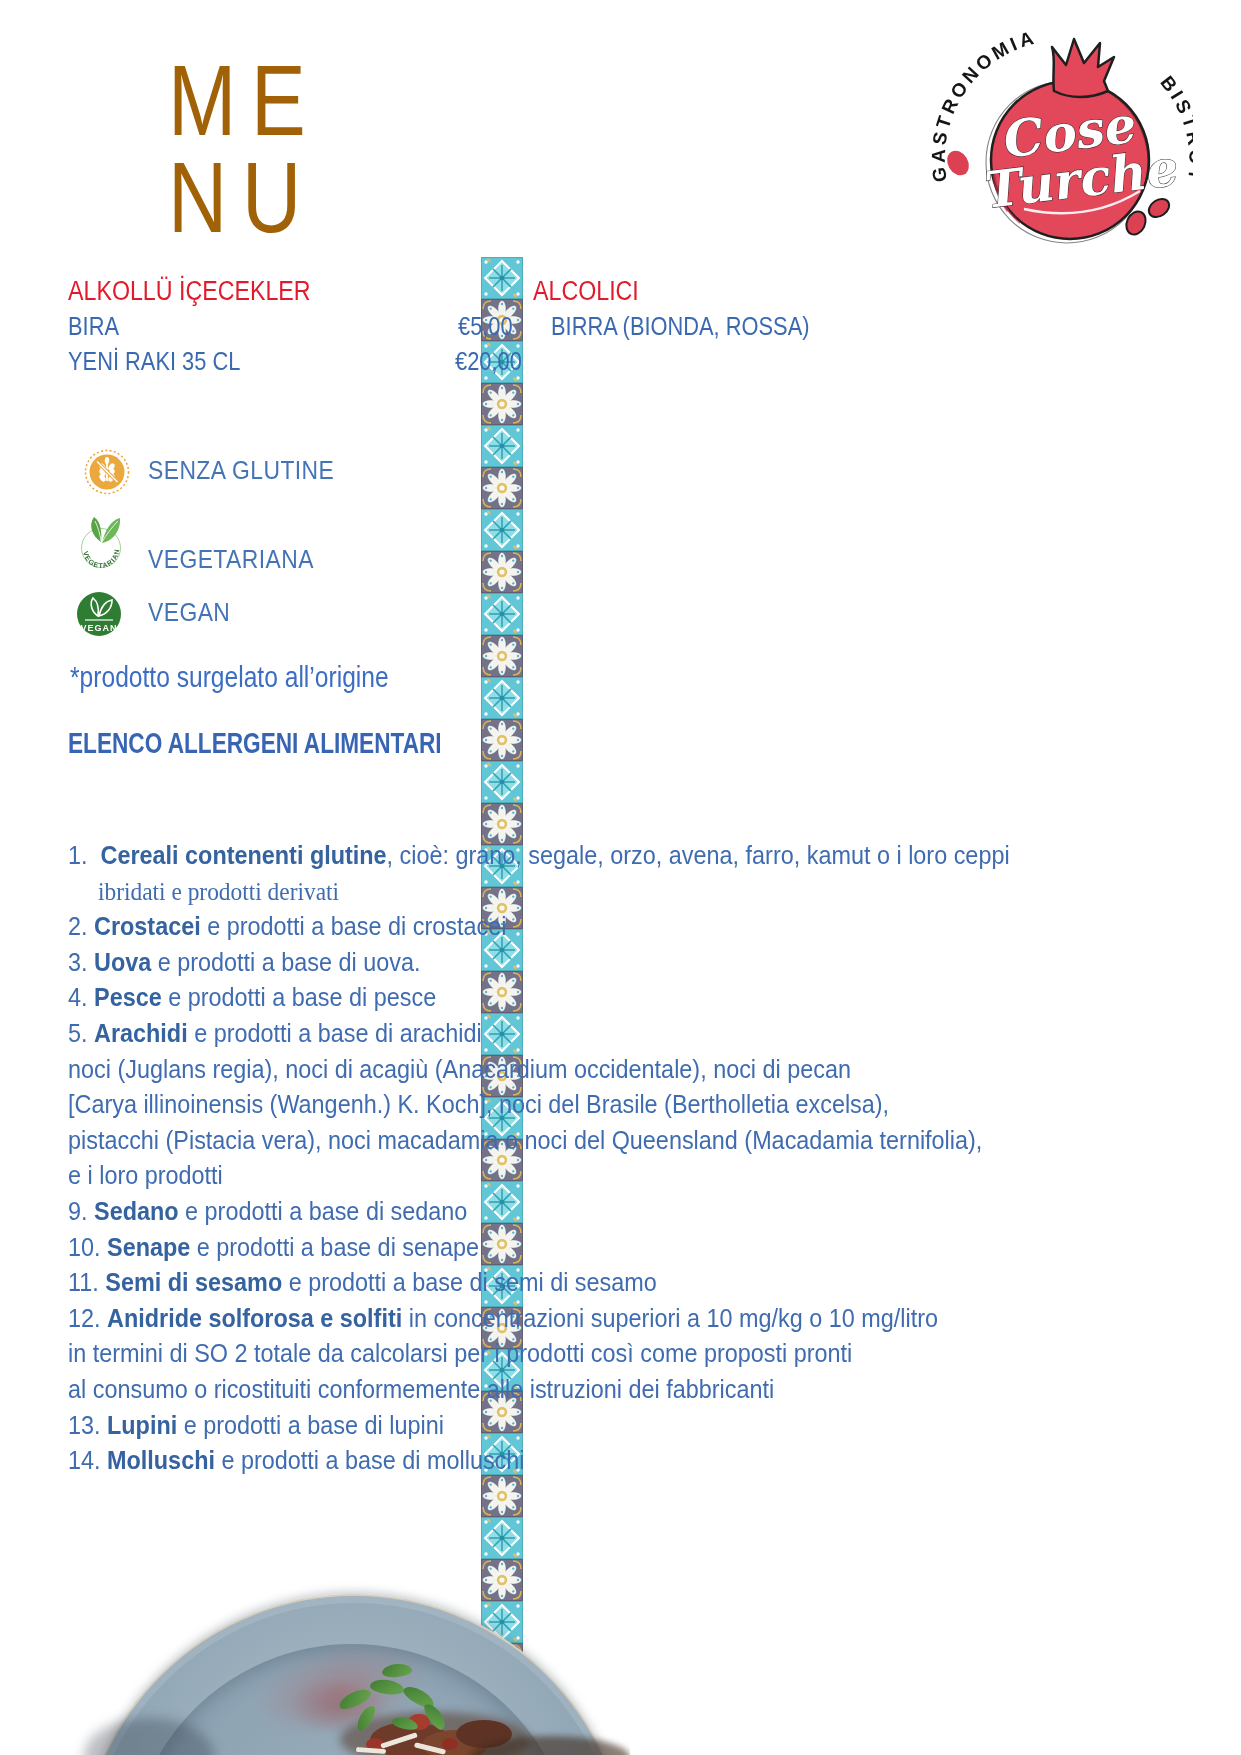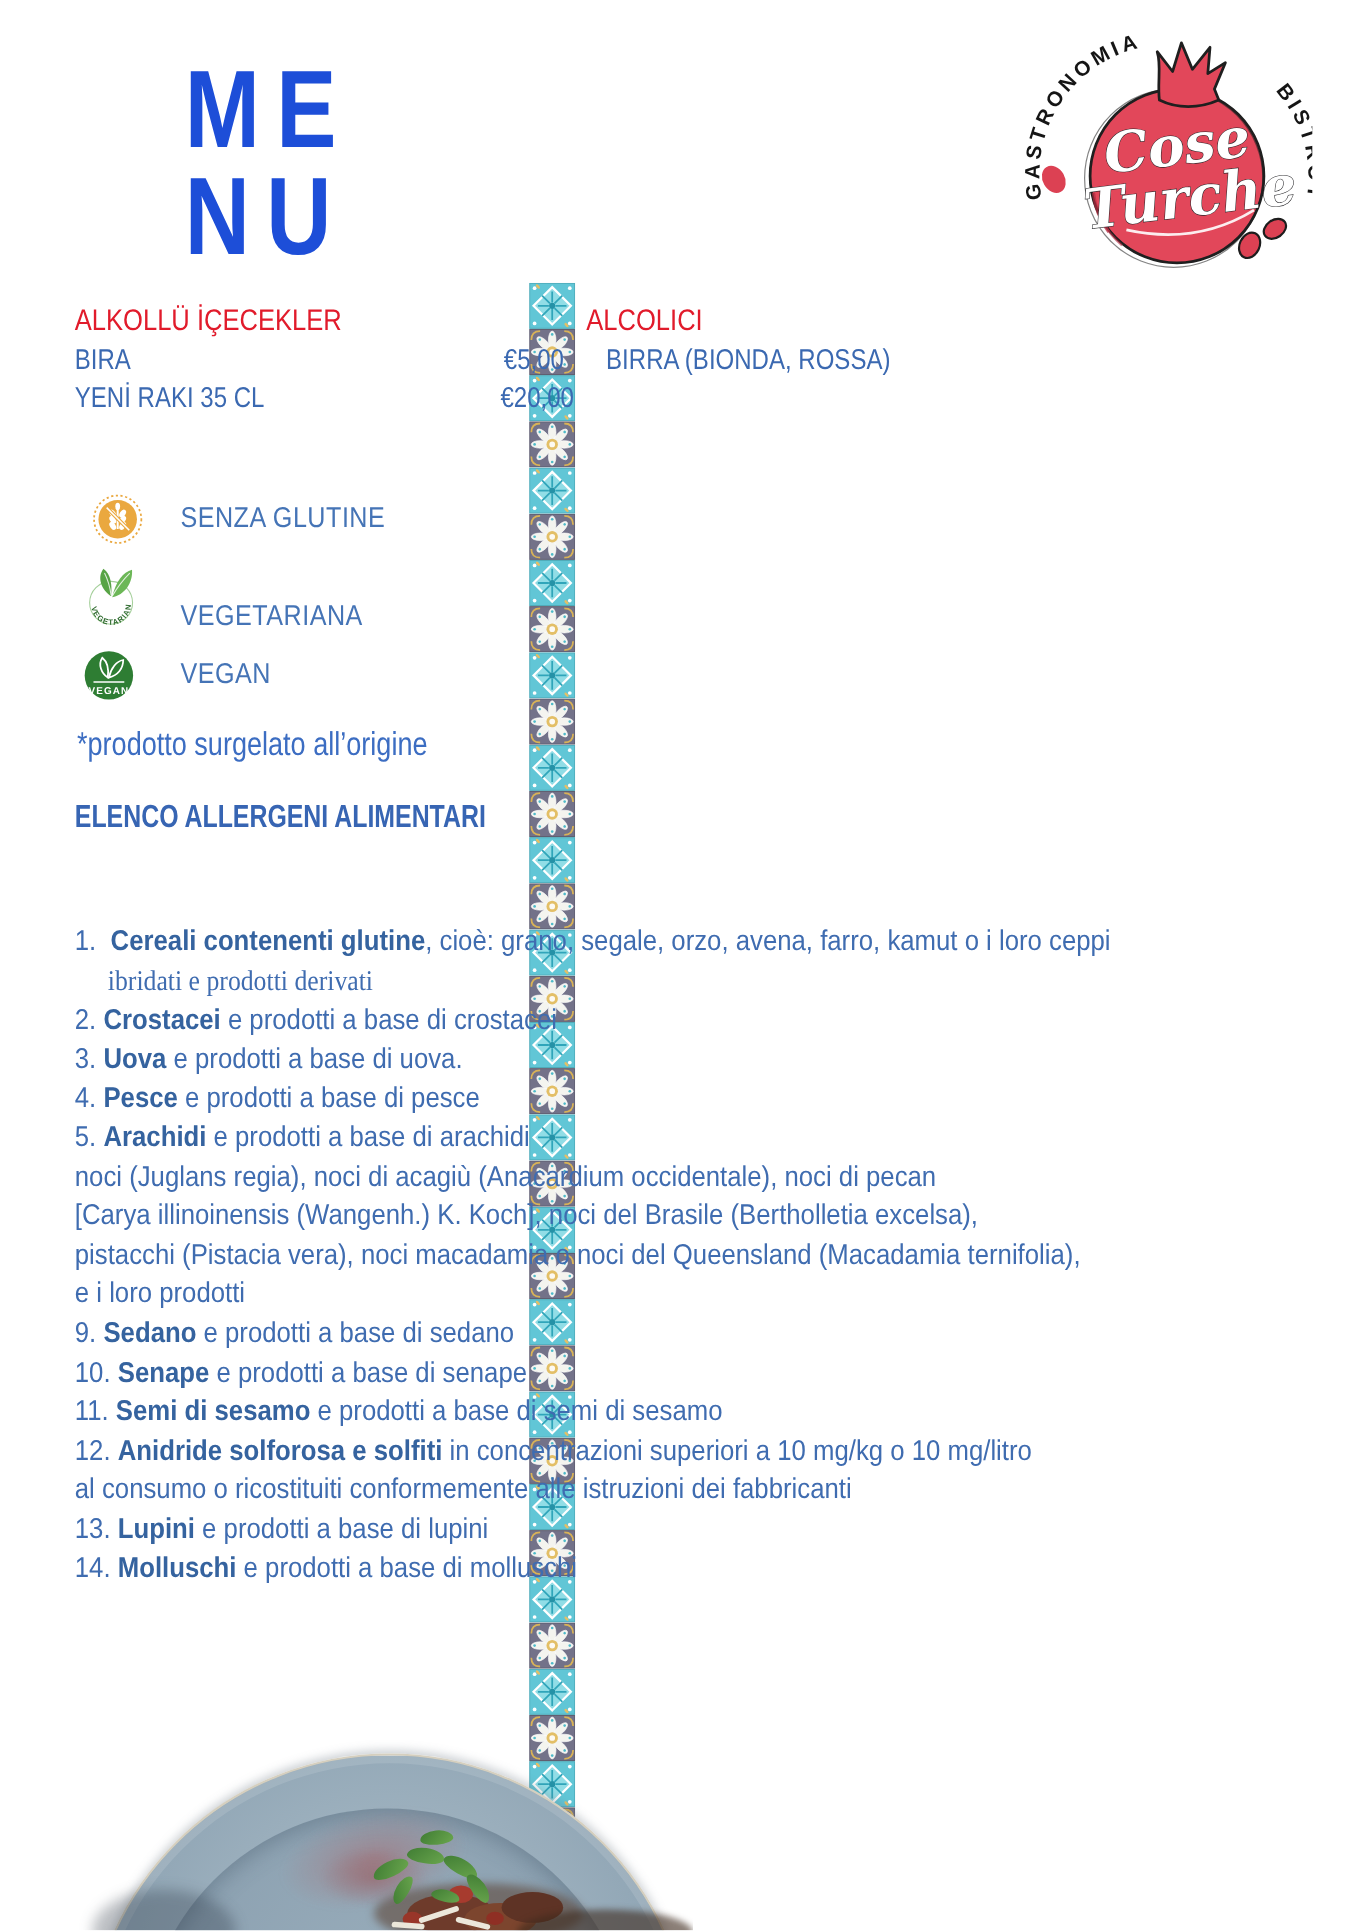--- a/index.html
+++ b/index.html
@@ -6,31 +6,31 @@
   .page{position:relative;width:1241px;height:1755px;background:#fff;overflow:hidden;
         font-family:"Liberation Sans",sans-serif;}
 
   
   .cx{display:inline-block;transform-origin:0 50%;white-space:pre;}
   .cx78{transform:scaleX(.78);} .cx82{transform:scaleX(.82);} .cx84{transform:scaleX(.84);}
   .cx86{transform:scaleX(.86);} .cx88{transform:scaleX(.88);} .cx90{transform:scaleX(.90);}
   .abs{position:absolute;z-index:3;}
 
   
-  .menu-title{position:absolute;left:168px;top:52px;z-index:3;color:#1d4ed8;
-      font-size:100px;line-height:97px;font-weight:700;letter-spacing:18px;}
+  .menu-title{position:absolute;left:168px;top:52px;z-index:3;color:#a16207;
+      font-size:100px;line-height:97px;font-weight:400;letter-spacing:18px;}
   .menu-title span{display:block;}
   .brand-logo{position:absolute;left:928px;top:25px;z-index:3;}
 
   
   .t-red{font-size:27px;color:#e11b2b;}
   .t-drink{font-size:26px;color:#3b69b1;}
 
   
-  .t-badge{font-size:26px;color:#4574b6;letter-spacing:.5px;margin-left:16px;}
+  .t-badge{font-size:26px;color:#4574b6;letter-spacing:.5px;}
   .badge-icon{position:absolute;z-index:3;}
 
   
   .t-note{font-size:30px;font-weight:normal;color:#3c6dc2;}
   .t-heading{font-size:29px;font-weight:bold;color:#3765b3;text-align:center;}
 
   
   .allergen-list{position:absolute;left:68px;top:838px;width:1160px;z-index:3;
       font-size:26px;color:#3f6cb0;}
   .al-line{height:35.6px;line-height:35.6px;white-space:pre;}
@@ -1046,20 +1046,21 @@
       <div class="al-line"><span class="cx cx90"><span>4. </span><span class="b">Pesce</span><span> e prodotti a base di pesce</span></span></div>
       <div class="al-line"><span class="cx cx90"><span>5. </span><span class="b">Arachidi</span><span> e prodotti a base di arachidi</span></span></div>
       <div class="al-line"><span class="cx cx90"><span>noci (Juglans regia), noci di acagiù (Anacardium occidentale), noci di pecan</span></span></div>
       <div class="al-line"><span class="cx cx90"><span>[Carya illinoinensis (Wangenh.) K. Koch], noci del Brasile (Bertholletia excelsa),</span></span></div>
       <div class="al-line"><span class="cx cx90"><span>pistacchi (Pistacia vera), noci macadamia o noci del Queensland (Macadamia ternifolia),</span></span></div>
       <div class="al-line"><span class="cx cx90"><span>e i loro prodotti</span></span></div>
       <div class="al-line"><span class="cx cx90"><span>9. </span><span class="b">Sedano</span><span> e prodotti a base di sedano</span></span></div>
       <div class="al-line"><span class="cx cx90"><span>10. </span><span class="b">Senape</span><span> e prodotti a base di senape</span></span></div>
       <div class="al-line"><span class="cx cx90"><span>11. </span><span class="b">Semi di sesamo</span><span> e prodotti a base di semi di sesamo</span></span></div>
       <div class="al-line"><span class="cx cx90"><span>12. </span><span class="b">Anidride solforosa e solfiti</span><span> in concentrazioni superiori a 10 mg/kg o 10 mg/litro</span></span></div>
+      <div class="al-line"><span class="cx cx90"><span>in termini di SO 2 totale da calcolarsi per i prodotti così come proposti pronti</span></span></div>
       <div class="al-line"><span class="cx cx90"><span>al consumo o ricostituiti conformemente alle istruzioni dei fabbricanti</span></span></div>
       <div class="al-line"><span class="cx cx90"><span>13. </span><span class="b">Lupini</span><span> e prodotti a base di lupini</span></span></div>
       <div class="al-line"><span class="cx cx90"><span>14. </span><span class="b">Molluschi</span><span> e prodotti a base di molluschi</span></span></div>
     </div>
 
   <div class="plate-photo">
     <div class="plate-outer"></div>
     <div class="plate-inner"></div>
 
     <div class="blob" style="left:150px;top:58px;width:240px;height:120px;transform:rotate(-12deg);filter:blur(3px);

